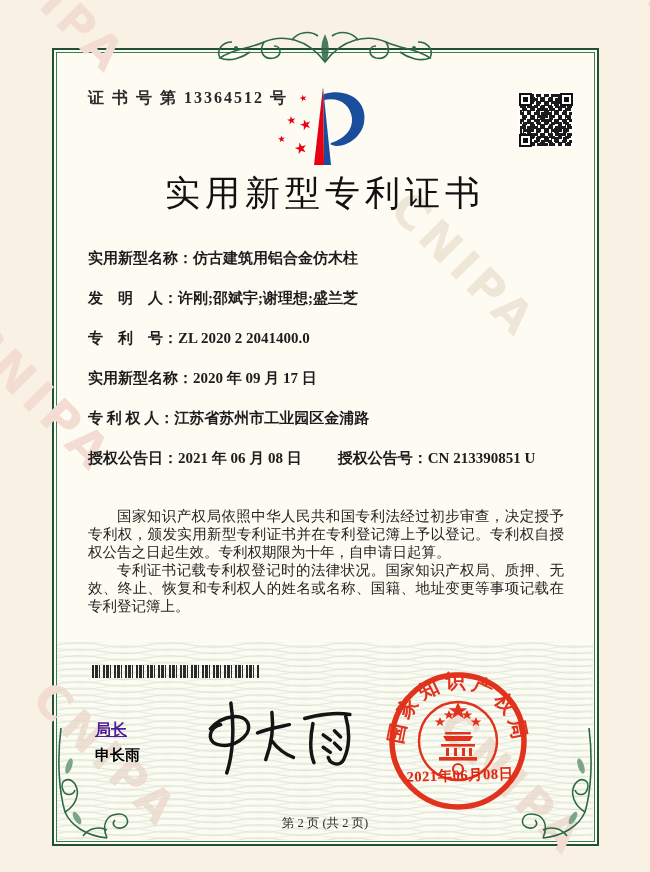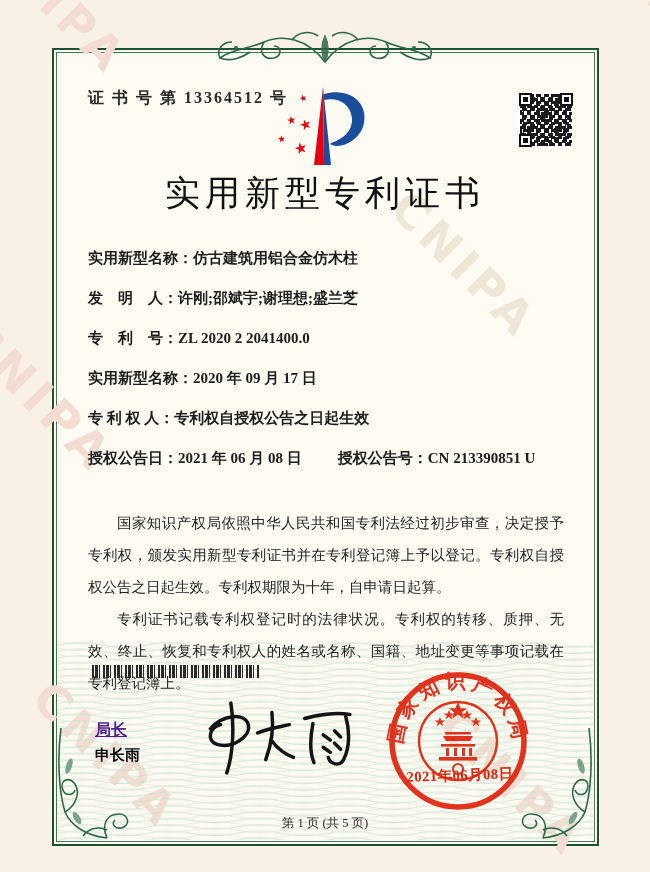--- a/index.html
+++ b/index.html
@@ -64,21 +64,21 @@
   }
   
   .fields{position:absolute; left:88px; top:238px; width:478px; z-index:4;}
   .row{height:40px; display:flex; align-items:center; font-size:15px; font-weight:bold; color:#1d1d1d;}
   .row .lbl{white-space:pre;}
   .row .val{white-space:pre;}
   .row .lbl2{margin-left:36px; white-space:pre;}
   
   .bodytext{
     position:absolute; left:88px; top:507px; width:476px; z-index:4;
-    font-size:14.5px; line-height:32px; color:#242424; text-align:justify;
+    font-size:14.5px; line-height:18px; color:#242424; text-align:justify;
   }
   .bodytext p{margin:0; text-indent:2em;}
   
   .barcode{
     position:absolute; left:92px; top:665px; width:168px; height:13px; z-index:4;
     background:repeating-linear-gradient(90deg,
       #2a2a2a 0, #2a2a2a 1.5px, transparent 1.5px, transparent 3px,
       #2a2a2a 3px, #2a2a2a 5.5px, transparent 5.5px, transparent 7px,
       #2a2a2a 7px, #2a2a2a 8px, transparent 8px, transparent 11px);
   }
@@ -204,33 +204,33 @@
     <div class="row">
       <span class="lbl">专　利　号：</span>
       <span class="val">ZL 2020 2 2041400.0</span>
     </div>
     <div class="row">
       <span class="lbl">实用新型名称：</span>
       <span class="val">2020 年 09 月 17 日</span>
     </div>
     <div class="row">
       <span class="lbl">专 利 权 人：</span>
-      <span class="val">专利权自授权公告之日起生效</span>
+      <span class="val">江苏省苏州市工业园区金浦路</span>
     </div>
     <div class="row">
       <span class="lbl">授权公告日：</span>
       <span class="val">2021 年 06 月 08 日</span>
       <span class="lbl2">授权公告号：</span>
       <span class="val">CN 213390851 U</span>
     </div>
   </div>
 
   <div class="bodytext">
     <p>国家知识产权局依照中华人民共和国专利法经过初步审查，决定授予专利权，颁发实用新型专利证书并在专利登记簿上予以登记。专利权自授权公告之日起生效。专利权期限为十年，自申请日起算。</p>
-    <p>专利证书记载专利权登记时的法律状况。专利权的转移、质押、无效、终止、恢复和专利权人的姓名或名称、国籍、地址变更等事项记载在专利登记簿上。</p>
+    <p>专利证书记载专利权登记时的法律状况。国家知识产权局、质押、无效、终止、恢复和专利权人的姓名或名称、国籍、地址变更等事项记载在专利登记簿上。</p>
   </div>
 
   <div class="barcode"></div>
 
   <div class="signer-title">局长</div>
   <div class="signer-name">申长雨</div>
   <svg class="signature" width="168" height="80" viewBox="0 0 160 78">
     <g fill="none" stroke="#141414" stroke-width="3.4" stroke-linecap="round">
       <path d="M16,30 C28,16 50,14 53,26 C56,38 36,50 22,45 C12,41 15,29 26,26"></path>
       <path d="M36,5 C39,24 39,52 32,73"></path>
@@ -265,15 +265,15 @@
       <rect x="63" y="82" width="3" height="8"></rect>
       <rect x="71" y="82" width="3" height="8"></rect>
       <rect x="79" y="82" width="3" height="8"></rect>
       <rect x="86" y="82" width="3" height="8"></rect>
       <rect x="56" y="91" width="38" height="3.6"></rect>
       <circle cx="75" cy="103" r="5" fill="none" stroke="#e0240e" stroke-width="2.2"></circle>
     </g>
   </svg>
   <div class="seal-date">2021年06月08日</div>
 
-  <div class="footer">第 1 页 (共 5 页)</div>
+  <div class="footer">第 2 页 (共 2 页)</div>
 
 </div>
 
 </body></html>

